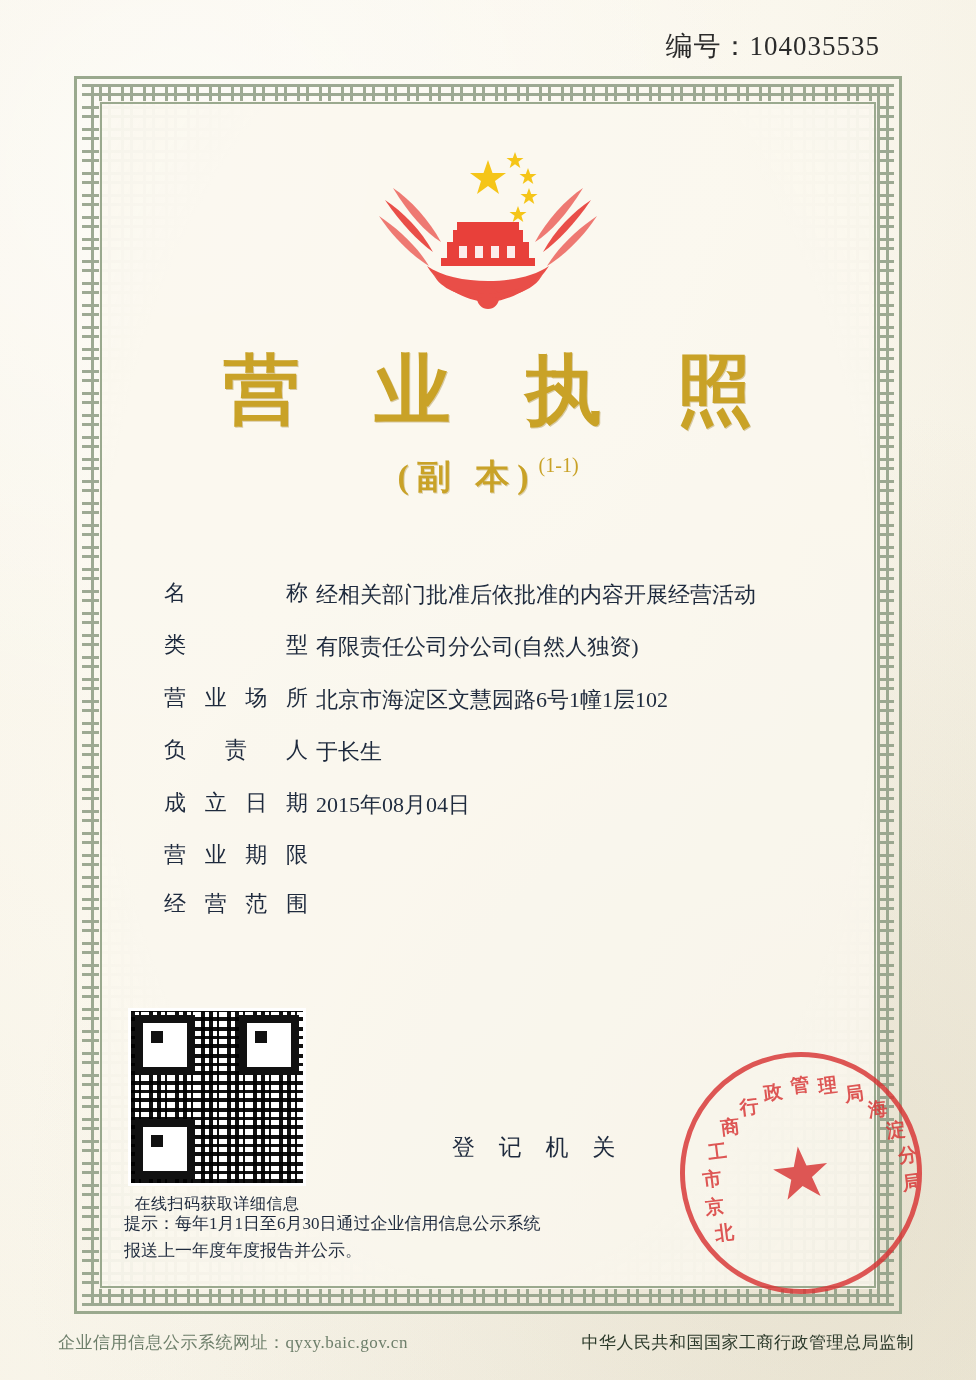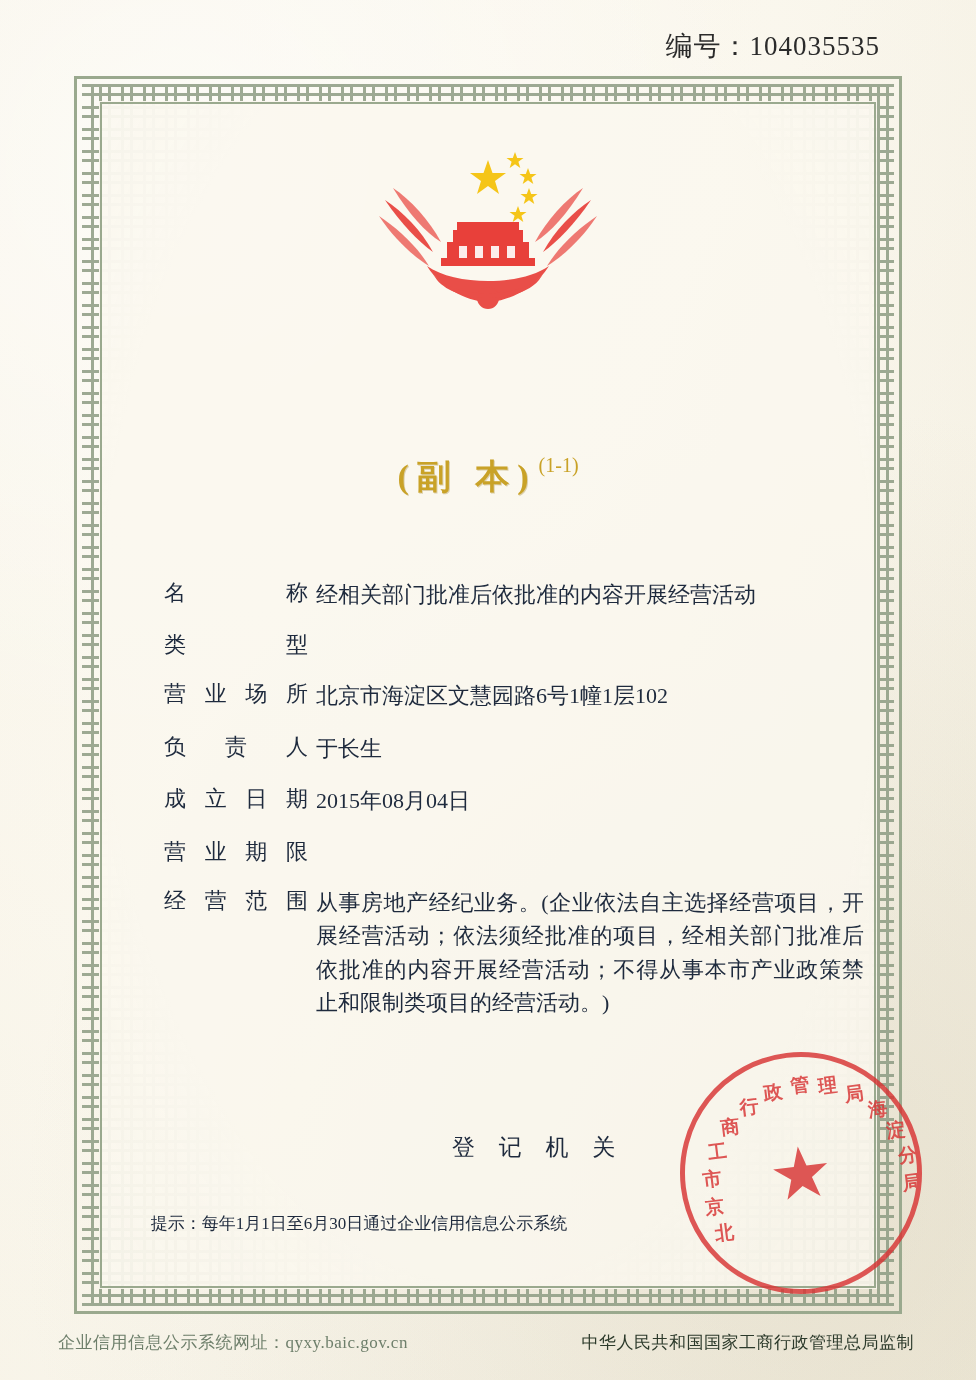--- a/index.html
+++ b/index.html
@@ -298,21 +298,20 @@
 
   
   #notice {
     position: absolute;
     left: 24px;
     top: 1108px;
     width: 470px;
     font-size: 17px;
     line-height: 1.6;
     color: #1e2a3d;
-    text-align: center;
   }
 
   
   #footer-left {
     position: absolute;
     left: 58px;
     bottom: 26px;
     font-size: 17px;
     color: #6e7f6b;
     letter-spacing: 0.5px;
@@ -374,40 +373,42 @@
         <g fill="#f5c518">
           <polygon points="125,30 129.5,43 143,43 132,51 136,64 125,56 114,64 118,51 107,43 120.5,43"></polygon>
           <polygon points="152,22 154.2,28 160.5,28 155.4,31.8 157.3,38 152,34.2 146.7,38 148.6,31.8 143.5,28 149.8,28"></polygon>
           <polygon points="165,38 167.2,44 173.5,44 168.4,47.8 170.3,54 165,50.2 159.7,54 161.6,47.8 156.5,44 162.8,44"></polygon>
           <polygon points="166,58 168.2,64 174.5,64 169.4,67.8 171.3,74 166,70.2 160.7,74 162.6,67.8 157.5,64 163.8,64"></polygon>
           <polygon points="155,76 157.2,82 163.5,82 158.4,85.8 160.3,92 155,88.2 149.7,92 151.6,85.8 146.5,82 152.8,82"></polygon>
         </g>
       </svg>
     </div>
 
+    <div id="title">营 业 执 照</div>
     <div id="subtitle-wrap">
       <span id="subtitle">(副 本)</span><span id="subtitle-sup">(1-1)</span>
     </div>
 
 
     <div id="fields">
 
       <div class="field-row">
         <div class="field-label">
           <span>名</span>
           <span>称</span>
         </div>
         <div class="field-value">经相关部门批准后依批准的内容开展经营活动</div>
       </div>
 
       <div class="field-row">
         <div class="field-label">
           <span>类</span>
           <span>型</span>
         </div>
+        <div class="field-value">有限责任公司分公司(自然人独资)</div>
       </div>
 
       <div class="field-row">
         <div class="field-label">
           <span>营</span>
           <span>业</span>
           <span>场</span>
           <span>所</span>
         </div>
         <div class="field-value">北京市海淀区文慧园路6号1幢1层102</div>
@@ -442,25 +443,32 @@
         <div class="field-value"></div>
       </div>
 
       <div class="field-row">
         <div class="field-label">
           <span>经</span>
           <span>营</span>
           <span>范</span>
           <span>围</span>
         </div>
-        <div class="field-value" id="scope-value">从事房地产经纪业务。(企业依法自主选择经营项目，开展经营活动；依法须经批准的项目，经相关部门批准后依批准的内容开展经营活动；不得从事本市产业政策禁止和限制类项目的经营活动。)</div>
-      </div>
-
-    </div>
-
+      </div>
+
+    </div>
+
+    <div id="qr-block">
+      <div id="qr-code">
+        <div class="qr-eye tl"></div>
+        <div class="qr-eye tr"></div>
+        <div class="qr-eye bl"></div>
+      </div>
+      <div id="qr-caption">在线扫码获取详细信息</div>
+    </div>
 
     <div id="authority-label">登 记 机 关</div>
 
     <div id="seal">
       <div id="seal-text">
         <span style="transform: rotate(-112deg) translate(0,-100px) rotate(112deg);">北</span>
         <span style="transform: rotate(-96deg) translate(0,-100px) rotate(96deg);">京</span>
         <span style="transform: rotate(-80deg) translate(0,-100px) rotate(80deg);">市</span>
         <span style="transform: rotate(-64deg) translate(0,-100px) rotate(64deg);">工</span>
         <span style="transform: rotate(-48deg) translate(0,-100px) rotate(48deg);">商</span>
@@ -472,19 +480,20 @@
         <span style="transform: rotate(48deg) translate(0,-100px) rotate(-48deg);">海</span>
         <span style="transform: rotate(64deg) translate(0,-100px) rotate(-64deg);">淀</span>
         <span style="transform: rotate(80deg) translate(0,-100px) rotate(-80deg);">分</span>
         <span style="transform: rotate(96deg) translate(0,-100px) rotate(-96deg);">局</span>
       </div>
       <div id="seal-star">★</div>
     </div>
 
     <div id="notice">
       <div>提示：每年1月1日至6月30日通过企业信用信息公示系统</div>
+      <div>报送上一年度年度报告并公示。</div>
     </div>
 
   </div>
 
   <div id="footer-right">中华人民共和国国家工商行政管理总局监制</div>
   <div id="footer-left">企业信用信息公示系统网址：qyxy.baic.gov.cn</div>
 </div>
 
 </body></html>

